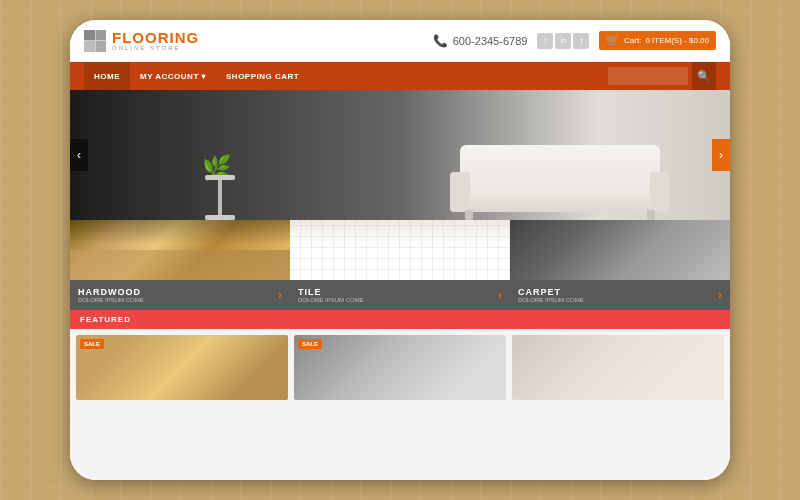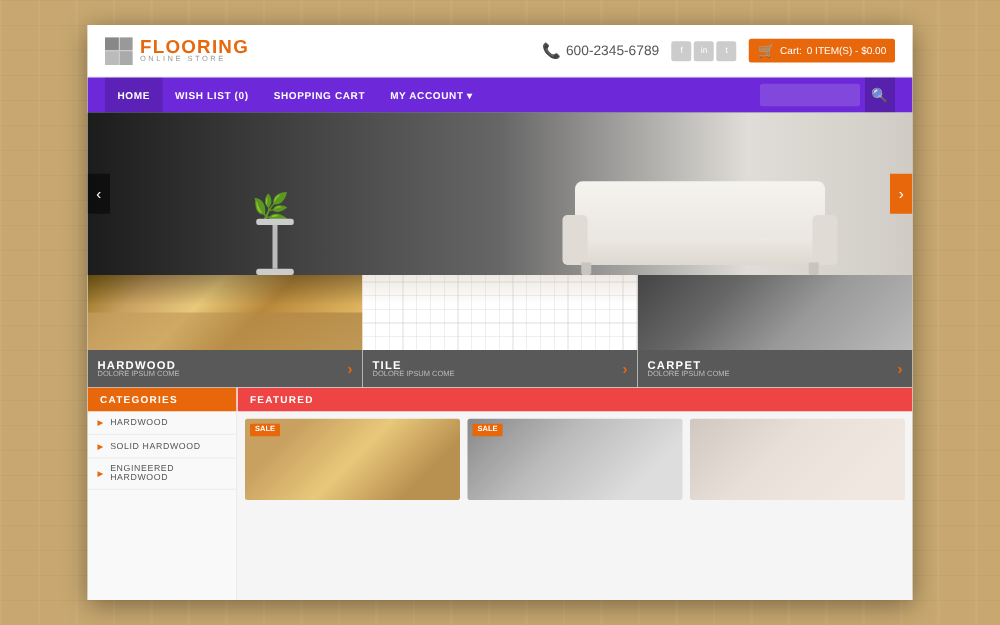--- a/index.html
+++ b/index.html
@@ -23,20 +23,21 @@
       font-family: Arial, Helvetica, sans-serif;
     }
     .website-container {
       width: 660px;
       height: 460px;
       background: #fff;
       box-shadow: 0 4px 20px rgba(0,0,0,0.4);
       overflow: hidden;
       display: flex;
       flex-direction: column;
+      border-radius: 26px;
     }
 
     
     .header {
       background: #fff;
       padding: 8px 14px;
       display: flex;
       align-items: center;
       justify-content: space-between;
       border-bottom: 1px solid #eee;
@@ -121,21 +122,21 @@
       border-radius: 2px;
       font-size: 8px;
       cursor: pointer;
     }
     .cart-icon-box {
       font-size: 11px;
     }
 
     
     .nav-bar {
-      background: #6d28d9;
+      background: #c2410c;
       display: flex;
       align-items: center;
       padding: 0 14px;
       height: 28px;
       gap: 0;
     }
     .nav-item {
       color: #fff;
       font-size: 8px;
       font-weight: bold;
@@ -493,23 +494,22 @@
       <div class="cart-area">
         <span class="cart-icon-box">🛒</span>
         <span>Cart:</span>
         <span>0 ITEM(S) - $0.00</span>
       </div>
     </div>
   </div>
 
   <div class="nav-bar">
     <div class="nav-item">HOME</div>
-    <div class="nav-item">WISH LIST (0)</div>
+    <div class="nav-item">MY ACCOUNT ▾</div>
     <div class="nav-item">SHOPPING CART</div>
-    <div class="nav-item">MY ACCOUNT ▾</div>
     <div class="nav-spacer"></div>
     <input class="search-box" type="text" style="">
     <div class="search-btn">
       <span>🔍</span>
     </div>
   </div>
 
   <div class="hero-slider">
     <div class="hero-bg"></div>
 
@@ -562,35 +562,20 @@
           <span class="cat-title">CARPET</span>
           <span class="cat-sub">DOLORE IPSUM COME</span>
         </div>
         <span class="cat-arrow">›</span>
       </div>
     </div>
   </div>
 
   <div class="bottom-section">
 
-    <div class="sidebar">
-      <div class="sidebar-header">CATEGORIES</div>
-      <div class="sidebar-item">
-        <span class="sidebar-bullet">▶</span>
-        <span>HARDWOOD</span>
-      </div>
-      <div class="sidebar-item">
-        <span class="sidebar-bullet">▶</span>
-        <span>SOLID HARDWOOD</span>
-      </div>
-      <div class="sidebar-item">
-        <span class="sidebar-bullet">▶</span>
-        <span>ENGINEERED HARDWOOD</span>
-      </div>
-    </div>
 
     <div class="main-content">
       <div class="featured-header">FEATURED</div>
       <div class="featured-grid">
         <div class="featured-item featured-item-1">
           <div class="sale-badge">Sale</div>
         </div>
         <div class="featured-item featured-item-2">
           <div class="sale-badge">Sale</div>
         </div>

